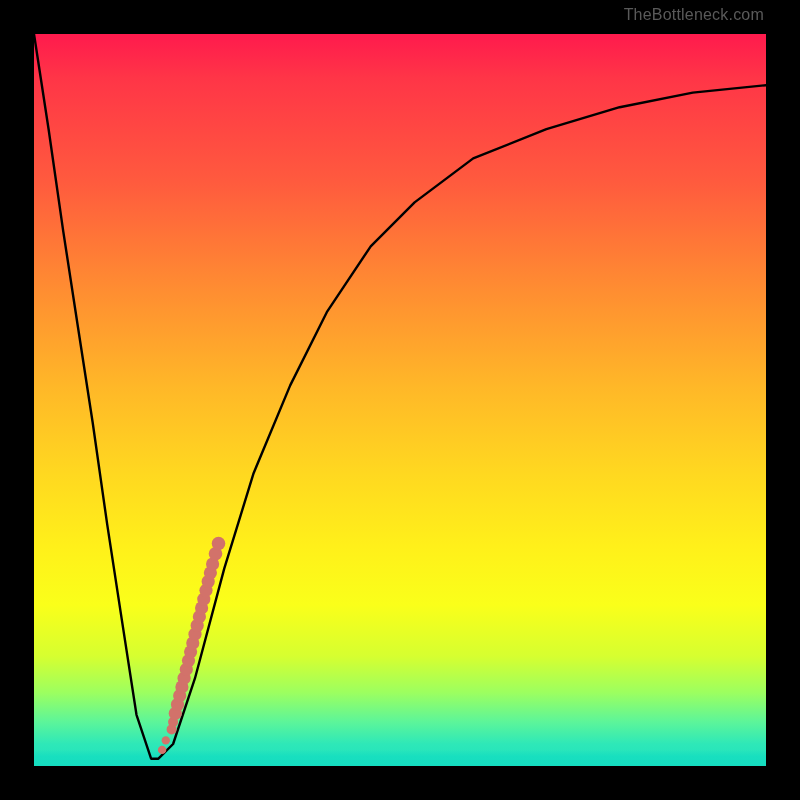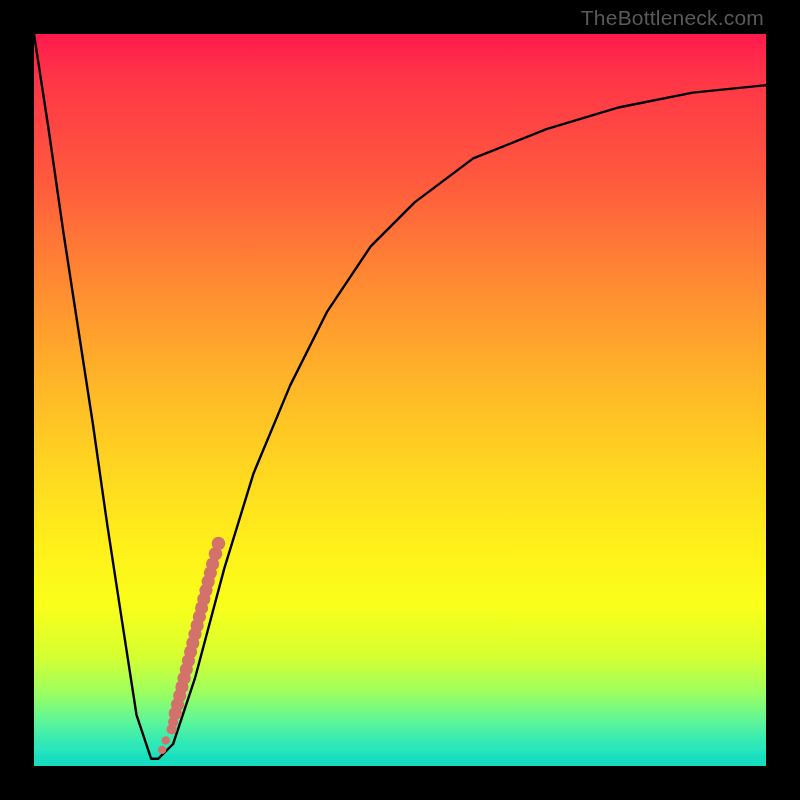--- a/index.html
+++ b/index.html
@@ -57,21 +57,21 @@
     position: absolute;
     inset: 0;
     width: 732px;
     height: 732px;
   }
   .watermark {
     position: absolute;
     top: 6px;
     right: 36px;
     color: #5a5a5a;
-    font-size: 21px;
+    font-size: 16px;
     letter-spacing: 0.2px;
     font-weight: 500;
   }
 </style>
 </head>
 <body>
 
 <div class="frame">
   <div class="watermark">TheBottleneck.com</div>
 

